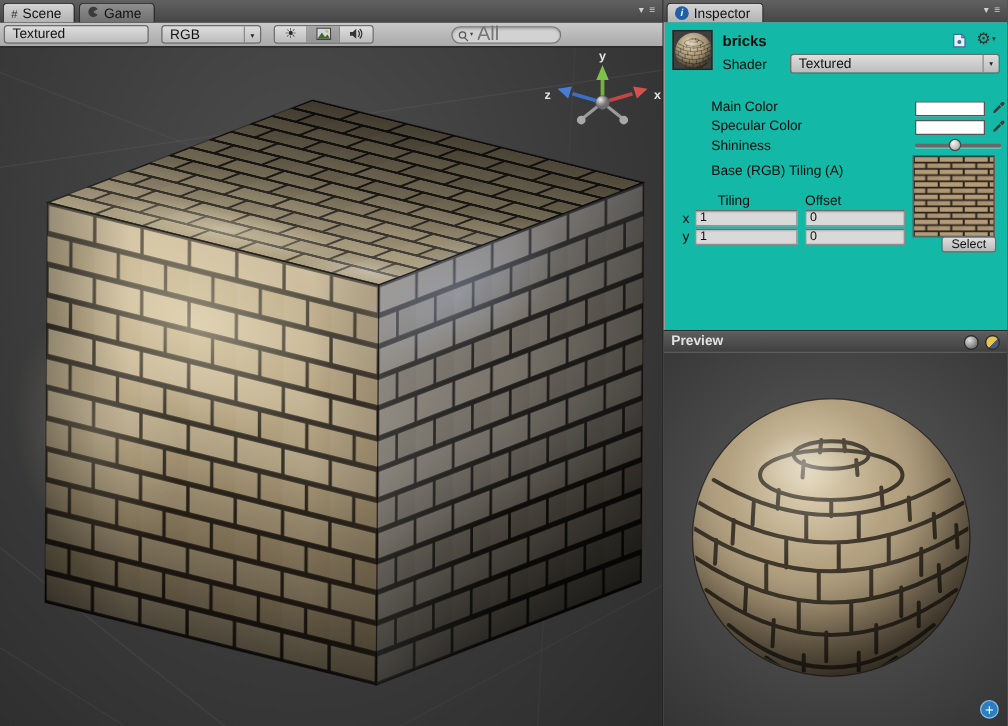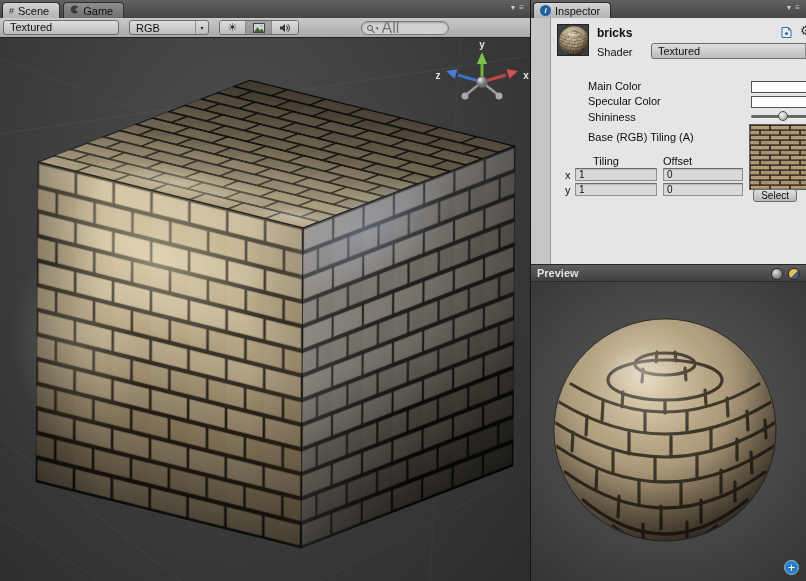--- a/index.html
+++ b/index.html
@@ -40,21 +40,21 @@
   .searchbox input { border:none; background:transparent; outline:none; font-size:16px; color:#555; width:54px; font-family:"Liberation Sans",sans-serif; }
 
   
   .viewport { flex:1; position:relative; overflow:hidden;
               background:radial-gradient(ellipse at 45% 28%, #4e4e4e 0%, #3b3b3b 55%, #2c2c2c 100%); }
   .viewport svg.scene-canvas { position:absolute; left:0; top:0; }
   .gizmo { position:absolute; top:-2px; right:0; }
   .gizmo text { font-size:10px; font-weight:bold; fill:#e6e6e6; font-family:"Liberation Sans",sans-serif; }
 
   
-  .insp-body { position:relative; height:246px; flex:0 0 246px; background:#e5e5e5; font-size:11px; color:#0e0e0e; border-left:1px solid #9a9a9a;margin-left:19px; }
+  .insp-body { position:relative; height:246px; flex:0 0 246px; background:#14b8a6; font-size:11px; color:#0e0e0e; border-left:1px solid #9a9a9a; }
   .mat-thumb { position:absolute; left:6px; top:6px; width:32px; height:32px; background:#3f3f3f; border:1px solid #222; overflow:hidden; }
   .mat-name { position:absolute; left:46px; top:8px; font-size:12px; font-weight:bold; }
   .shader-label { position:absolute; left:46px; top:28px; }
   .shader-dd { position:absolute; left:100px; top:25px; width:168px; }
   .doc-icon { position:absolute; left:229px; top:8px; }
   .gear-wrap { position:absolute; left:249px; top:6px; display:flex; align-items:center; gap:1px; }
   .gear-glyph { font-size:13px; color:#333; line-height:1; }
   .gear-arrow { font-size:6px; color:#333; }
   .prop-label { position:absolute; left:6px;padding-left:31px; }
   .color-swatch { position:absolute; left:200px; width:56px; height:12px; border:1px solid #555; box-shadow:inset 0 0 0 1px #fff; }

